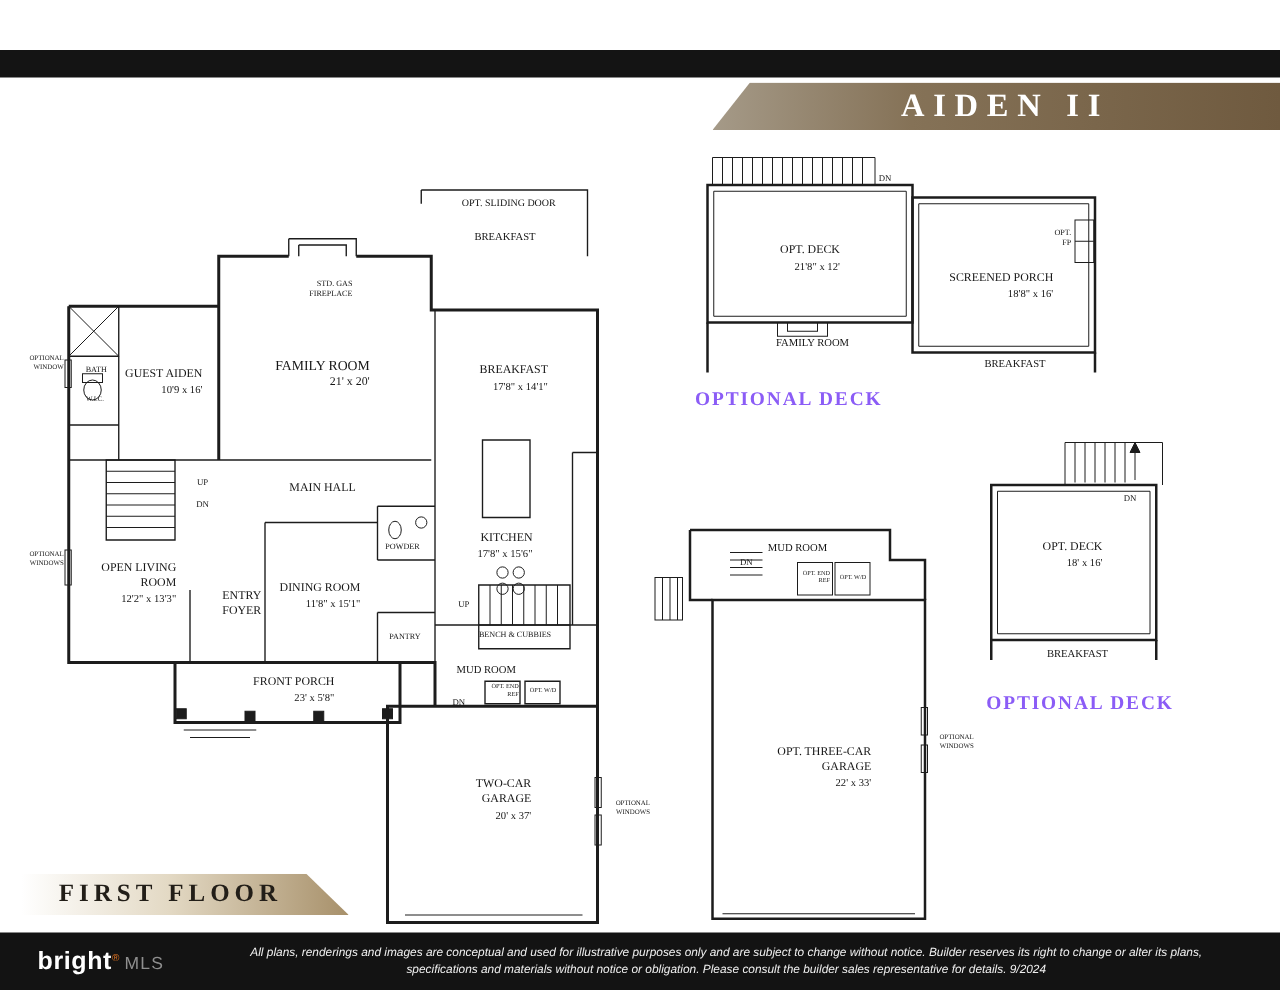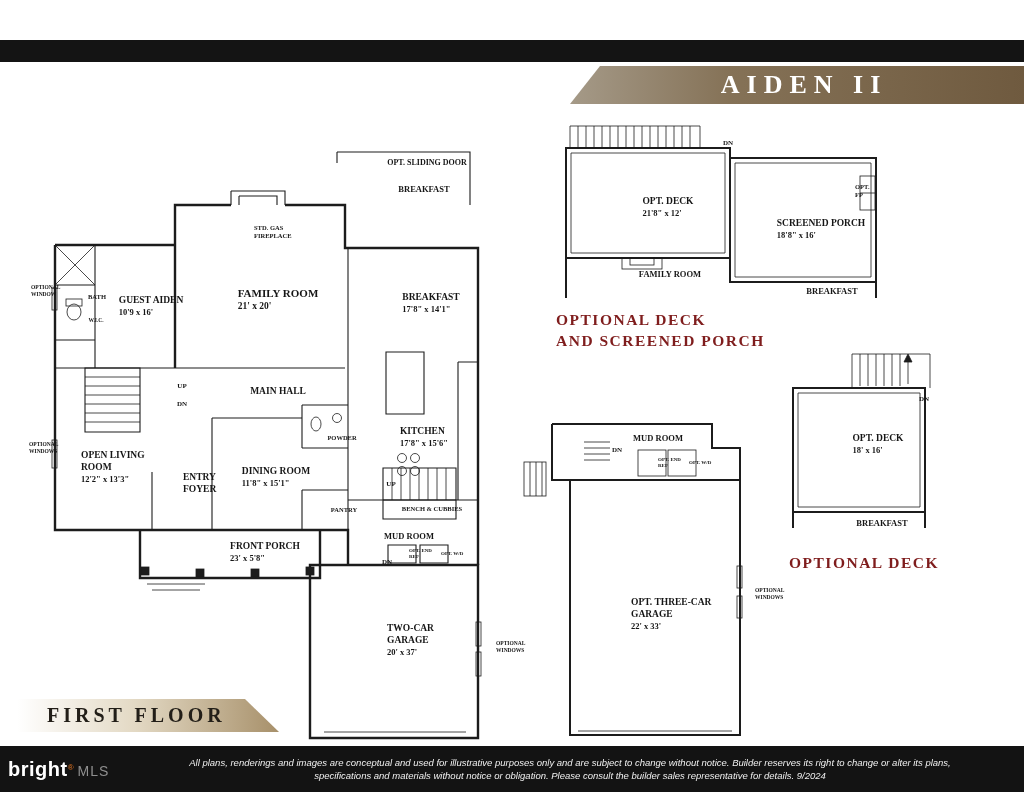--- a/index.html
+++ b/index.html
@@ -17,36 +17,36 @@
   
   .plate{position:absolute;left:17px;top:699px;width:262px;height:33px;
          background:linear-gradient(90deg,#ffffff 0%,#e3d9c4 45%,#a7906a 100%);
          clip-path:polygon(0 0,228px 0,262px 100%,0 100%);
          display:flex;align-items:center;}
   .plate-title{font-size:20px;font-weight:bold;letter-spacing:4px;color:#221e18;padding-left:30px;}
 
   
   .footer{position:absolute;left:0;top:746px;width:100%;height:46px;background:#131313;
           display:flex;align-items:center;}
-  .logo{margin-left:8px;width:126px;white-space:nowrap;color:#fff;}
+  .logo{margin-left:30px;width:126px;white-space:nowrap;color:#fff;}
   .logo .b{font-family:"Liberation Sans",sans-serif;font-weight:bold;font-size:20px;letter-spacing:.5px;}
   .logo .r{font-family:"Liberation Sans",sans-serif;font-size:8px;vertical-align:super;color:#e87722;}
   .logo .mls{font-family:"Liberation Sans",sans-serif;font-size:14px;color:#8f8f8f;margin-left:4px;letter-spacing:1px;}
   .disclaimer{flex:1;text-align:center;color:#efefef;font-family:"Liberation Sans",sans-serif;
               font-style:italic;font-size:9.5px;line-height:1.4;padding-right:18px;}
 
   
   .drawing{position:absolute;left:0;top:0;}
-  .lbl{position:absolute;transform:translate(-50%,-50%);text-align:left;color:#161616;
-       font-weight:bold;line-height:1.25;white-space:nowrap;margin-left:20px;}
+  .lbl{position:absolute;transform:translate(-50%,-50%);text-align:right;color:#161616;
+       font-weight:normal;line-height:1.25;white-space:nowrap;}
   .w{white-space:normal;}
   .s11{font-size:11px;} .s9{font-size:9.5px;} .s85{font-size:8.5px;} .s8{font-size:8px;}
   .s7{font-size:7px;} .s6{font-size:6.5px;} .s5{font-size:5.5px;} .s45{font-size:5px;}
   .caption{position:absolute;text-align:left;font-weight:bold;font-size:15.5px;
-           letter-spacing:1.5px;color:#7f1d1d;line-height:1.35;white-space:nowrap;}
+           letter-spacing:1.5px;color:#8b5cf6;line-height:1.35;white-space:nowrap;}
 </style>
 </head>
 <body>
 
 <div class="page">
 
   <div class="topbar"></div>
   <div class="banner">
     <div class="banner-title">AIDEN II</div>
   </div>
@@ -198,21 +198,21 @@
 
   <div class="lbl s6" style="left:324px;top:510px">PANTRY</div>
   <div class="lbl s7" style="left:371px;top:484px">UP</div>
   <div class="lbl s6" style="left:412px;top:509px">BENCH &amp; CUBBIES</div>
 
   <div class="lbl s85" style="left:389px;top:536px">MUD ROOM</div>
   <div class="lbl s45 w" style="left:402px;top:554px;width:26px">OPT. END REF</div>
   <div class="lbl s45 w" style="left:433px;top:554px;width:24px">OPT. W/D</div>
   <div class="lbl s7" style="left:367px;top:562px">DN</div>
 
-  <div class="lbl" style="left:245px;top:552px">
+  <div class="lbl" style="left:235px;top:552px">
     <div class="s9">FRONT PORCH</div>
     <div class="s85">23' x 5'8"</div>
   </div>
 
   <div class="lbl" style="left:396px;top:640px">
     <div class="s9 w" style="width:58px">TWO-CAR GARAGE</div>
     <div class="s85">20' x 37'</div>
   </div>
   <div class="lbl s5 w" style="left:498px;top:647px;width:44px">OPTIONAL WINDOWS</div>
 
@@ -223,21 +223,20 @@
   </div>
   <div class="lbl" style="left:801px;top:229px">
     <div class="s9">SCREENED PORCH</div>
     <div class="s85">18'8" x 16'</div>
   </div>
   <div class="lbl s6 w" style="left:846px;top:191px;width:22px">OPT. FP</div>
   <div class="lbl s85" style="left:650px;top:274px">FAMILY ROOM</div>
   <div class="lbl s85" style="left:812px;top:291px">BREAKFAST</div>
   <div class="caption" style="left:556px;top:310px">
     <div>OPTIONAL DECK</div>
-    <div>AND SCREENED PORCH</div>
   </div>
 
   <div class="lbl s7" style="left:904px;top:399px">DN</div>
   <div class="lbl" style="left:858px;top:444px">
     <div class="s9">OPT. DECK</div>
     <div class="s85">18' x 16'</div>
   </div>
   <div class="lbl s85" style="left:862px;top:523px">BREAKFAST</div>
   <div class="caption" style="left:789px;top:553px;width:146px;text-align:center">OPTIONAL DECK</div>
 

